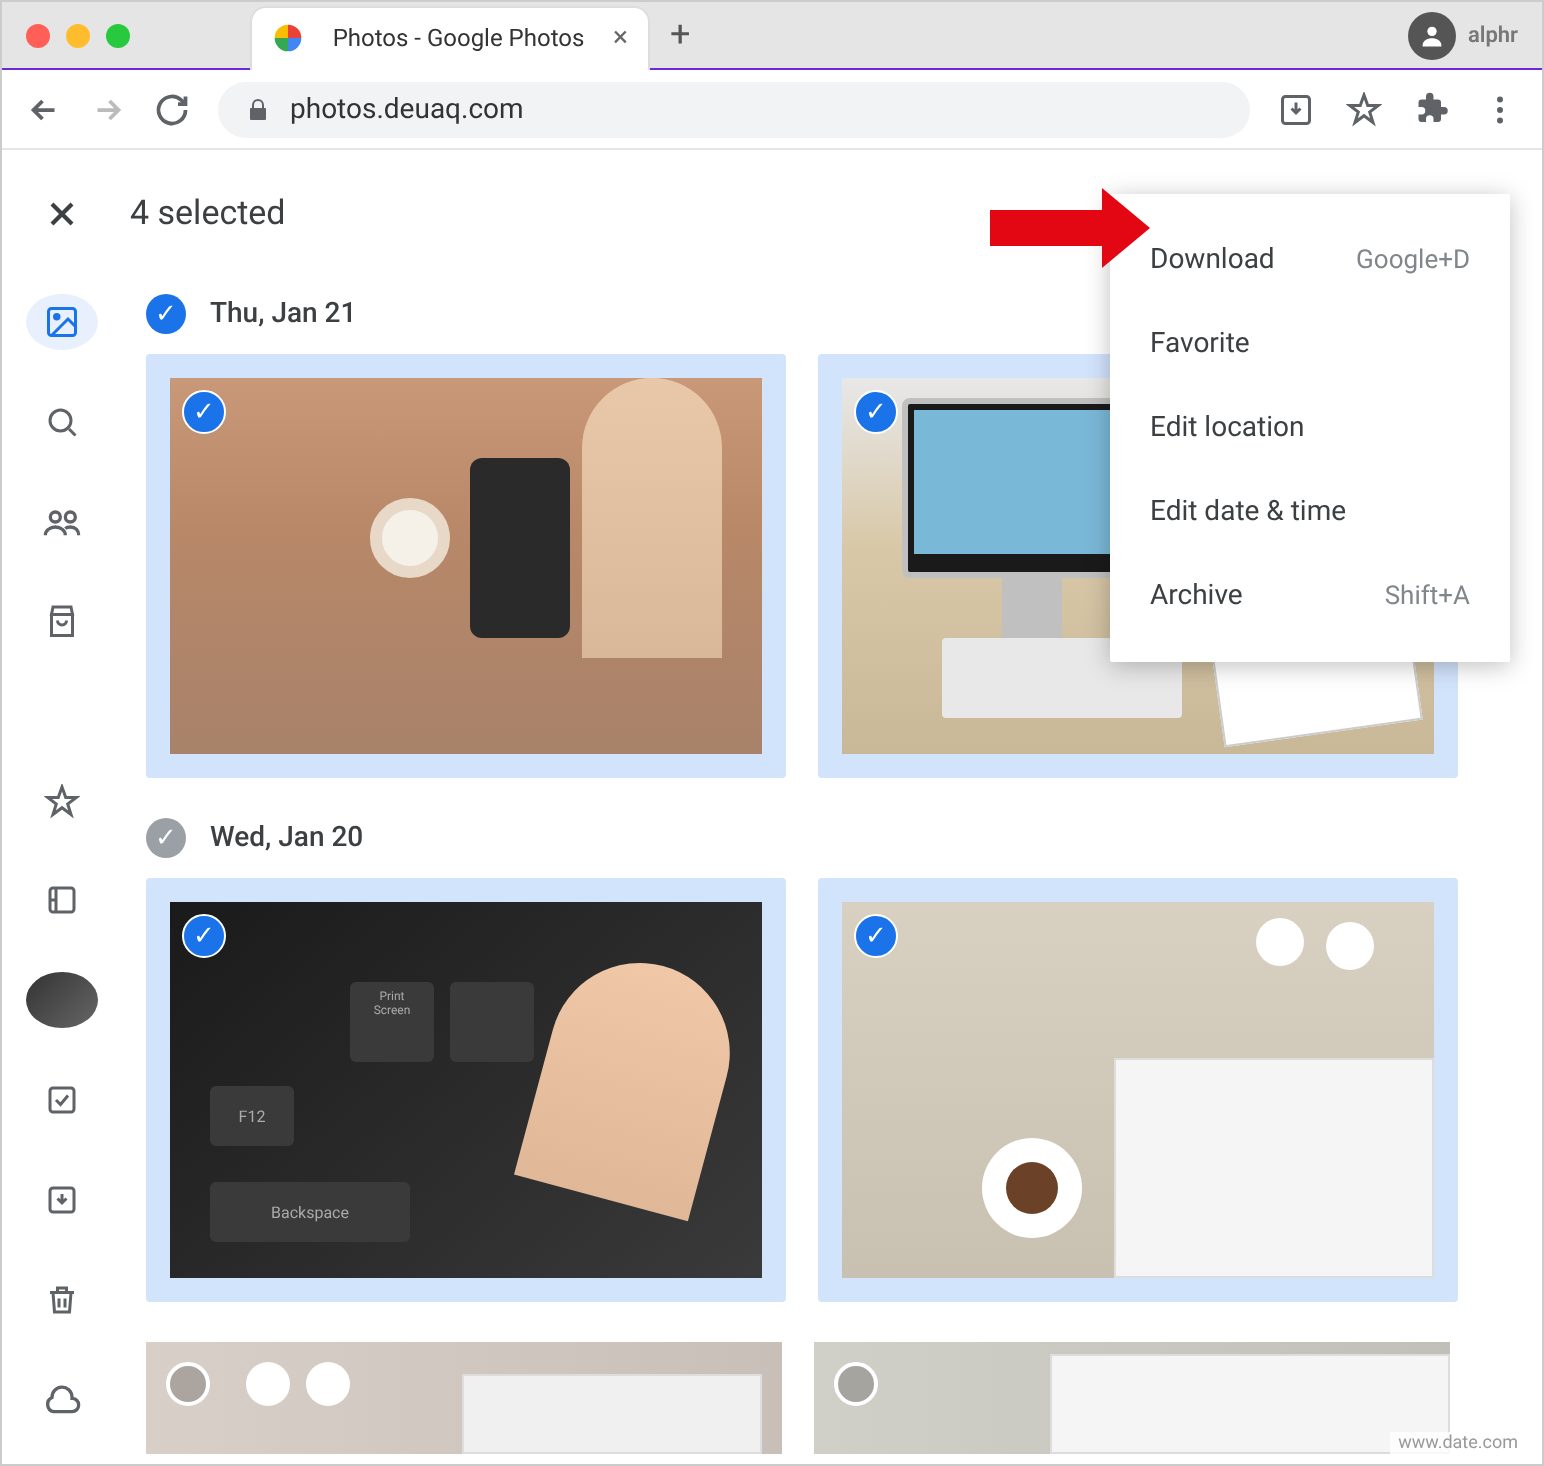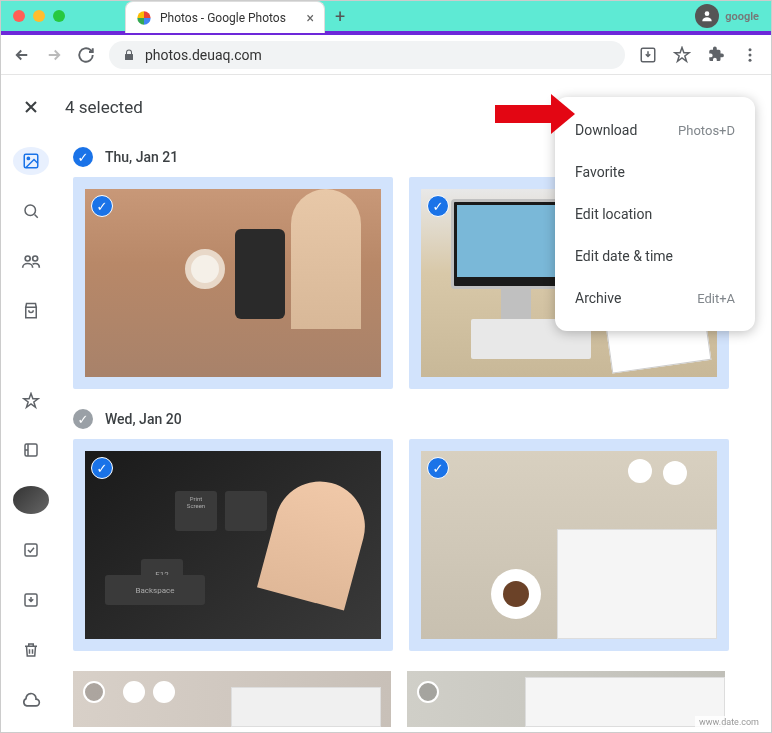--- a/index.html
+++ b/index.html
@@ -1,19 +1,19 @@
 <!DOCTYPE html>
 <html><head>
   <meta charset="utf-8">
   <style>
     * { margin: 0; padding: 0; box-sizing: border-box; }
     body { font-family: -apple-system, BlinkMacSystemFont, "Segoe UI", Roboto, Arial, sans-serif; background: #fff; width: 772px; height: 733px; overflow: hidden; position: relative; border: 1px solid #ccc; }
     
     
-    .titlebar { height: 34px; background: #5eead4; display: flex; align-items: center; padding: 0 12px; border-bottom: 4px solid #6d28d9; }
+    .titlebar { height: 34px; background: #e5e5e5; display: flex; align-items: center; padding: 0 12px; border-bottom: 1px solid #6d28d9; text-align: center; }
     .traffic-lights { display: flex; gap: 8px; }
     .tl { width: 12px; height: 12px; border-radius: 50%; }
     .tl-close { background: #ff5f56; }
     .tl-min { background: #ffbd2e; }
     .tl-max { background: #27c93f; }
     
     
     .tabbar { display: flex; align-items: center; margin-left: 60px; height: 100%; }
     .tab { background: #fff; border-radius: 8px 8px 0 0; height: 32px; display: flex; align-items: center; padding: 0 10px; gap: 8px; min-width: 200px; border: 1px solid #ddd; border-bottom: none; margin-top: 2px;}
     .tab-favicon { width: 16px; height: 16px; }
@@ -64,21 +64,21 @@
     
     
     .img-desk1 { background: linear-gradient(to bottom, #c89878 0%, #b88868 40%, #a8826a 100%); position: relative; }
     .img-desk2 { background: linear-gradient(to bottom, #e8e8e8 0%, #d8c8a8 45%, #c8b898 100%); position: relative; }
     .img-kb { background: linear-gradient(140deg, #1a1a1a 0%, #2a2a2a 50%, #3a3a3a 100%); position: relative; }
     .img-desk3 { background: linear-gradient(to bottom, #d8d0c0 0%, #c8c0b0 100%); position: relative; }
     .img-desk4 { background: linear-gradient(to right, #d8d0c8 0%, #c8c0b8 100%); }
     .img-desk5 { background: linear-gradient(to right, #d0cfc8 0%, #c0bfb8 100%); }
     
     
-    .ctx-menu { position: absolute; top: 96px; right: 16px; width: 200px; background: #fff; border-radius: 12px; box-shadow: 0 2px 12px rgba(0,0,0,0.25); padding: 12px 0; z-index: 100; }
+    .ctx-menu { position: absolute; top: 96px; right: 16px; width: 200px; background: #fff; border-radius: 1px; box-shadow: 0 2px 12px rgba(0,0,0,0.25); padding: 12px 0; z-index: 100; }
     .ctx-item { display: flex; justify-content: space-between; align-items: center; padding: 13px 20px; font-size: 14px; color: #3c4043; cursor: pointer; }
     .ctx-shortcut { color: #80868b; font-size: 13px; }
     
     
     .arrow { position: absolute; top: 104px; left: 494px; z-index: 101; }
     .arrow-body { width: 58px; height: 18px; background: #e30613; }
     .arrow-head { width: 0; height: 0; border-top: 20px solid transparent; border-bottom: 20px solid transparent; border-left: 24px solid #e30613; position: absolute; left: 56px; top: -11px; }
     
     
     .watermark { position: absolute; bottom: 4px; right: 8px; font-size: 9px; color: #999; z-index: 200; background: rgba(255,255,255,0.8); padding: 1px 4px; }
@@ -109,21 +109,21 @@
     </div>
     <span class="new-tab">+</span>
   </div>
   <div class="top-right">
     <div class="avatar-btn">
       <svg viewBox="0 0 24 24" width="14" height="14" fill="#fff">
           <circle cx="12" cy="8" r="4"></circle>
           <path d="M4 20c0-4 4-6 8-6s8 2 8 6v1H4v-1z"></path>
         </svg>
     </div>
-    <span style="font-size:11px;color:#777;font-weight:600;">google</span>
+    <span style="font-size:11px;color:#777;font-weight:600;">alphr</span>
   </div>
 </div>
 
 <div class="urlbar">
   <span class="nav-btn">
     <svg width="18" height="18" viewBox="0 0 24 24" fill="none" stroke="#5f6368" stroke-width="2.5">
         <path d="M19 12H5M11 18l-6-6 6-6"></path>
       </svg>
   </span>
   <span class="nav-btn disabled">
@@ -272,22 +272,22 @@
       </div>
     </div>
 
     <div class="date-row">
       <div class="date-check unchecked">✓</div>
       <span class="date-label">Wed, Jan 20</span>
     </div>
     <div class="photo-grid">
       <div class="photo">
         <div class="photo-inner img-kb">
-          <div style="position:absolute;left:20px;top:108px;width:42px;height:30px;background:#3a3a3a;border-radius:3px;display:flex;align-items:center;justify-content:center;color:#aaa;font-size:8px;margin-left:36px;">F12</div>
-          <div style="position:absolute;left:20px;top:124px;width:100px;height:30px;background:#3a3a3a;border-radius:3px;display:flex;align-items:center;justify-content:center;color:#aaa;font-size:8px;">Backspace</div>
+          <div style="position:absolute;left:20px;top:92px;width:42px;height:30px;background:#3a3a3a;border-radius:3px;display:flex;align-items:center;justify-content:center;color:#aaa;font-size:8px;">F12</div>
+          <div style="position:absolute;left:20px;top:140px;width:100px;height:30px;background:#3a3a3a;border-radius:3px;display:flex;align-items:center;justify-content:center;color:#aaa;font-size:8px;">Backspace</div>
           <div style="position:absolute;left:90px;top:40px;width:42px;height:40px;background:#3a3a3a;border-radius:3px;color:#aaa;font-size:6px;text-align:center;padding-top:4px;">Print<br>Screen</div>
           <div style="position:absolute;left:140px;top:40px;width:42px;height:40px;background:#3a3a3a;border-radius:3px;"></div>
           <div style="position:absolute;right:20px;top:30px;width:90px;height:120px;background:linear-gradient(#f0c8a8,#e0b898);border-radius:50px 50px 0 0;transform:rotate(15deg);"></div>
         </div>
         <div class="photo-check">✓</div>
       </div>
       <div class="photo">
         <div class="photo-inner img-desk3">
           <div style="position:absolute;left:70px;bottom:20px;width:50px;height:50px;border-radius:50%;background:#fff;"></div>
           <div style="position:absolute;left:82px;bottom:32px;width:26px;height:26px;border-radius:50%;background:#6b4228;"></div>
@@ -314,37 +314,37 @@
         </div>
         <div class="photo-check ring"></div>
       </div>
     </div>
   </div>
 </div>
 
 <div class="ctx-menu">
   <div class="ctx-item">
     <span>Download</span>
-    <span class="ctx-shortcut">Photos+D</span>
+    <span class="ctx-shortcut">Google+D</span>
   </div>
   <div class="ctx-item">
     <span>Favorite</span>
     <span class="ctx-shortcut"></span>
   </div>
   <div class="ctx-item">
     <span>Edit location</span>
     <span class="ctx-shortcut"></span>
   </div>
   <div class="ctx-item">
     <span>Edit date &amp; time</span>
     <span class="ctx-shortcut"></span>
   </div>
   <div class="ctx-item">
     <span>Archive</span>
-    <span class="ctx-shortcut">Edit+A</span>
+    <span class="ctx-shortcut">Shift+A</span>
   </div>
 </div>
 
 <div class="arrow">
   <div class="arrow-body"></div>
   <div class="arrow-head"></div>
 </div>
 
 <div class="watermark">www.date.com</div>
 

